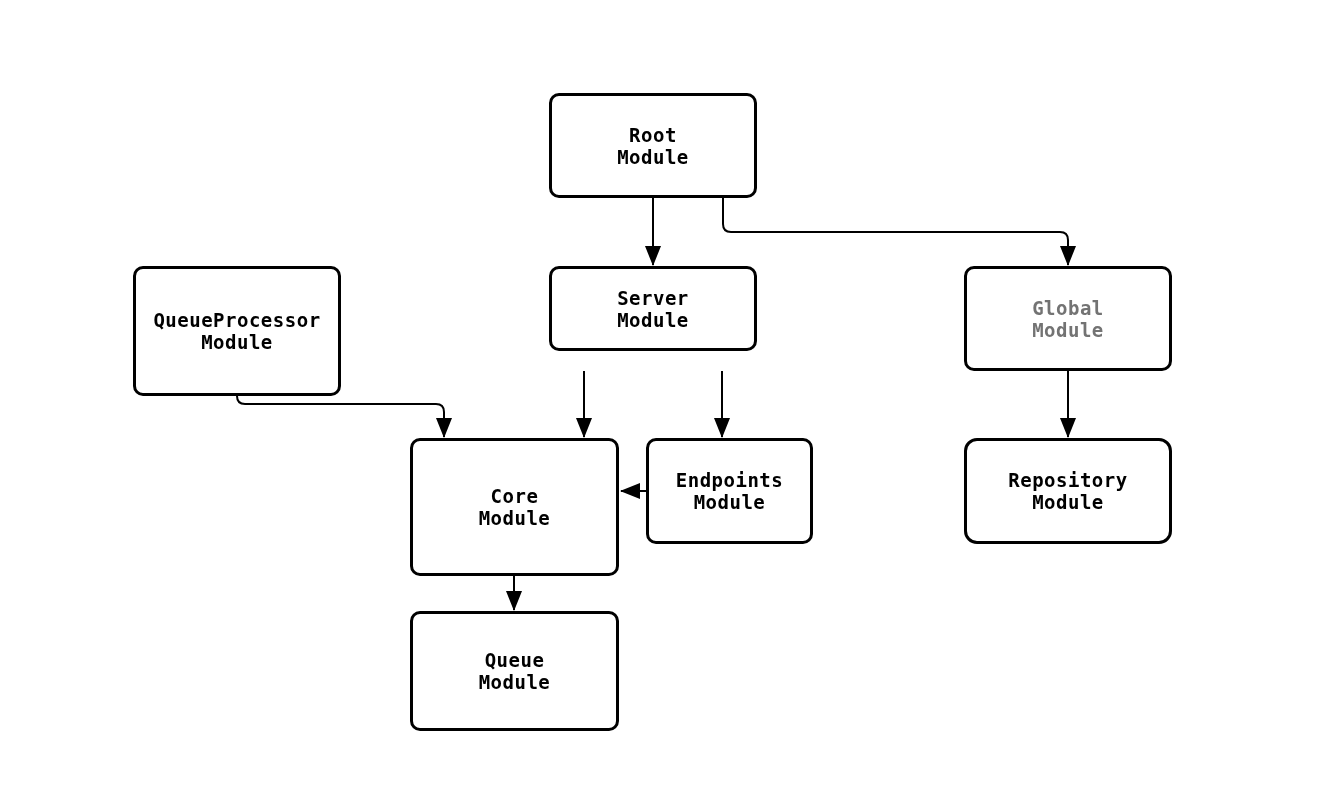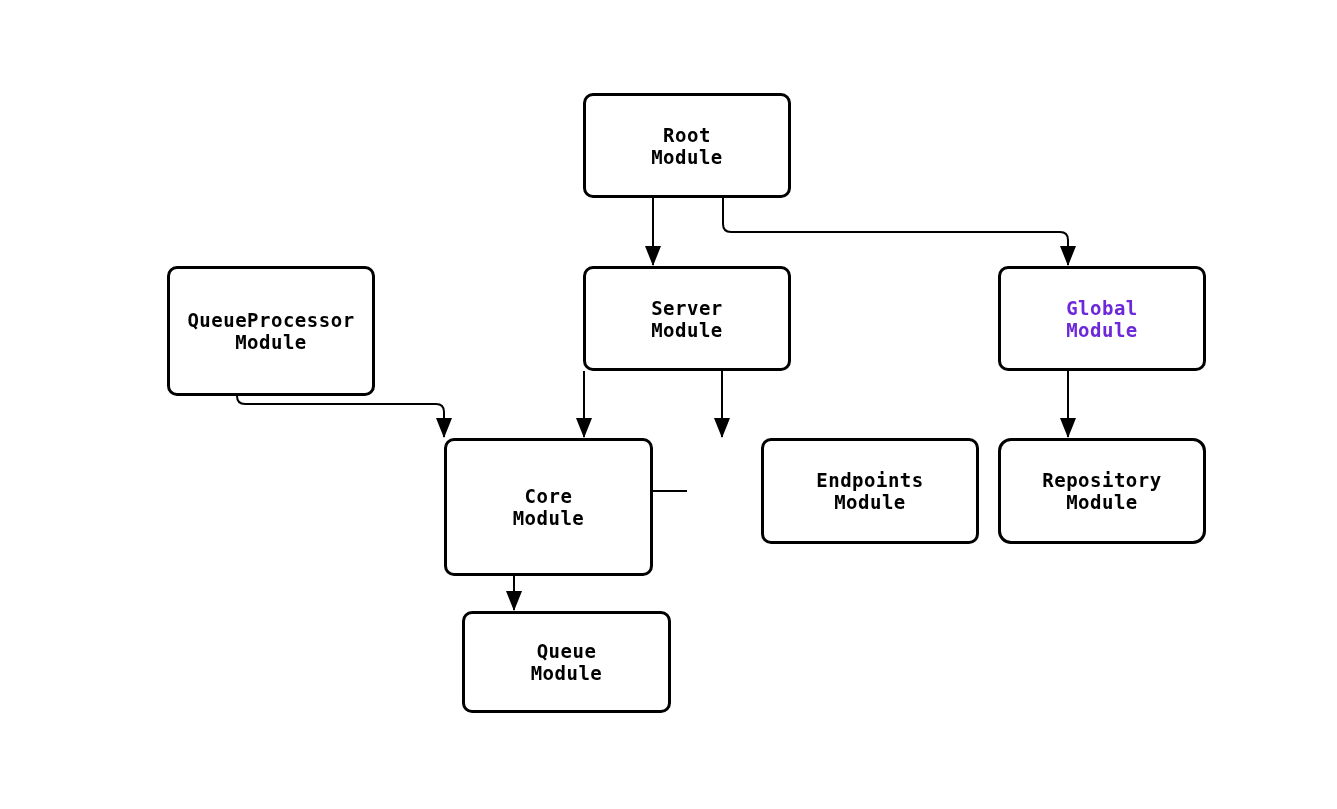--- a/index.html
+++ b/index.html
@@ -38,21 +38,20 @@
     display: flex;
     flex-direction: column;
     align-items: center;
     justify-content: center;
     text-align: center;
     font-weight: bold;
     font-size: 19px;
     line-height: 22px;
     color: #000000;
     letter-spacing: 0.5px;
-    margin-left: 34px;
   }
   .node-line {
     display: block;
     white-space: pre;
   }
 </style>
 </head>
 <body>
 
 <div id="stage">
@@ -75,38 +74,38 @@
   </svg>
   <div id="nodes">
       <div class="node" style="left: 549px; top: 93px; width: 208px; height: 105px; background: rgb(255, 255, 255); border-color: rgb(0, 0, 0); color: rgb(0, 0, 0);">
         <span class="node-line">Root</span>
         <span class="node-line">Module</span>
       </div>
       <div class="node" style="left: 133px; top: 266px; width: 208px; height: 130px; background: rgb(255, 255, 255); border-color: rgb(0, 0, 0); color: rgb(0, 0, 0);">
         <span class="node-line">QueueProcessor</span>
         <span class="node-line">Module</span>
       </div>
-      <div class="node" style="left: 549px; top: 266px; width: 208px; height: 105px; background: rgb(255, 255, 255); border-color: rgb(0, 0, 0); color: rgb(0, 0, 0);">
+      <div class="node" style="left: 549px; top: 266px; width: 208px; height: 85px; background: rgb(255, 255, 255); border-color: rgb(0, 0, 0); color: rgb(0, 0, 0);">
         <span class="node-line">Server</span>
         <span class="node-line">Module</span>
       </div>
-      <div class="node" style="left: 964px; top: 266px; width: 208px; height: 105px; background: rgb(255, 255, 255); border-color: rgb(0, 0, 0); color: #6d28d9;">
+      <div class="node" style="left: 964px; top: 266px; width: 208px; height: 105px; background: rgb(255, 255, 255); border-color: rgb(0, 0, 0); color: #737373;">
         <span class="node-line">Global</span>
         <span class="node-line">Module</span>
       </div>
       <div class="node" style="left: 410px; top: 438px; width: 209px; height: 138px; background: rgb(255, 255, 255); border-color: rgb(0, 0, 0); color: rgb(0, 0, 0);">
         <span class="node-line">Core</span>
         <span class="node-line">Module</span>
       </div>
-      <div class="node" style="left: 727px; top: 438px; width: 218px; height: 106px; background: rgb(255, 255, 255); border-color: rgb(0, 0, 0); color: rgb(0, 0, 0);">
+      <div class="node" style="left: 646px; top: 438px; width: 167px; height: 106px; background: rgb(255, 255, 255); border-color: rgb(0, 0, 0); color: rgb(0, 0, 0);">
         <span class="node-line">Endpoints</span>
         <span class="node-line">Module</span>
       </div>
       <div class="node" style="left: 964px; top: 438px; width: 208px; height: 106px; background: rgb(255, 255, 255); border-color: rgb(0, 0, 0); color: rgb(0, 0, 0); border-radius: 13px;">
         <span class="node-line">Repository</span>
         <span class="node-line">Module</span>
       </div>
-      <div class="node" style="left: 428px; top: 611px; width: 209px; height: 102px; background: rgb(255, 255, 255); border-color: rgb(0, 0, 0); color: rgb(0, 0, 0);">
+      <div class="node" style="left: 410px; top: 611px; width: 209px; height: 120px; background: rgb(255, 255, 255); border-color: rgb(0, 0, 0); color: rgb(0, 0, 0);">
         <span class="node-line">Queue</span>
         <span class="node-line">Module</span>
       </div>
     </div>
 </div>
 
 </body></html>

